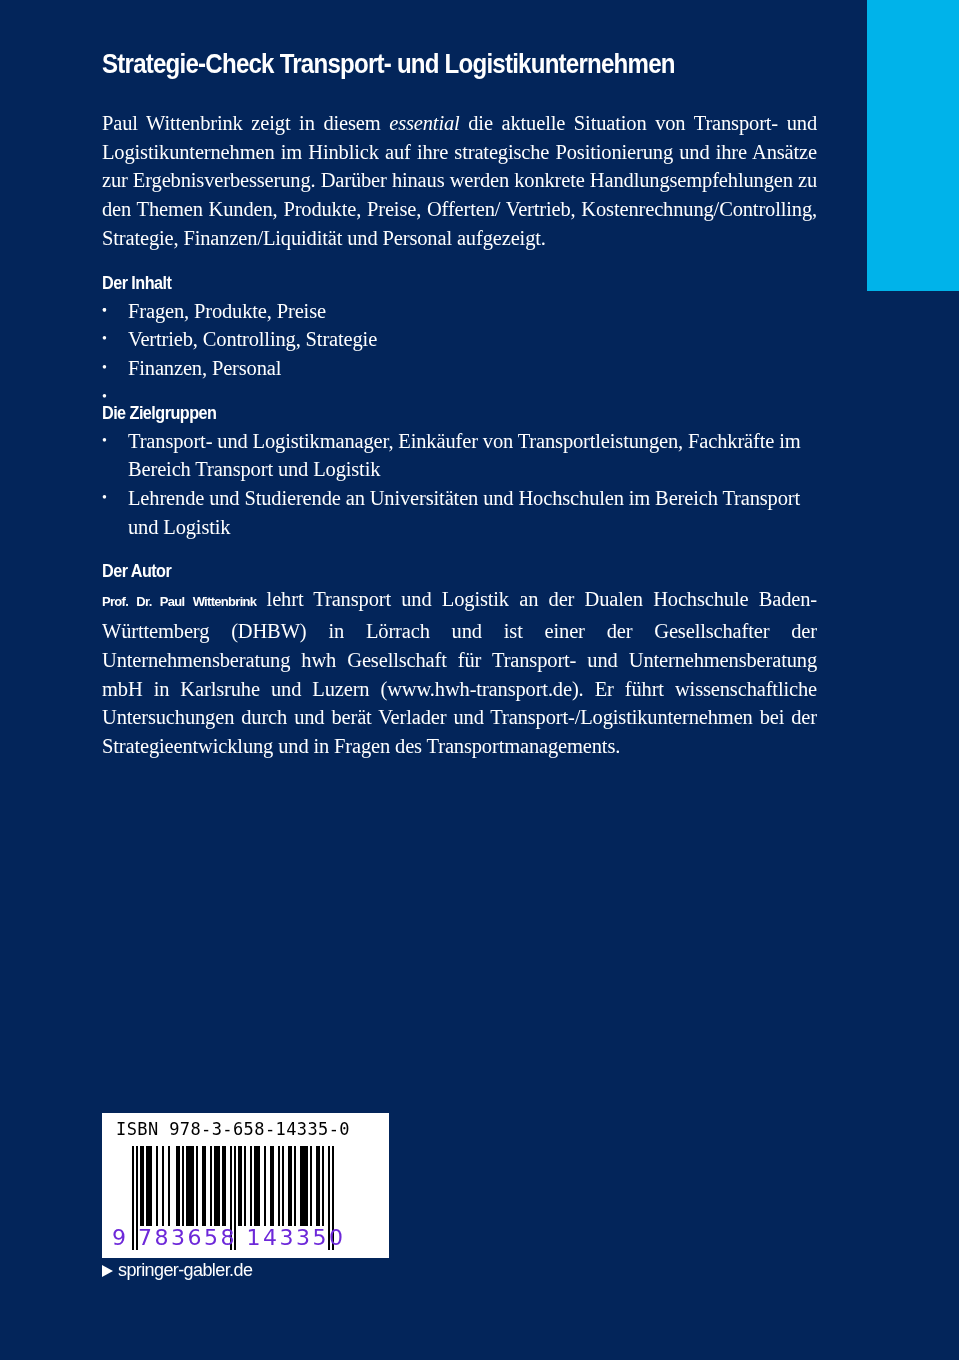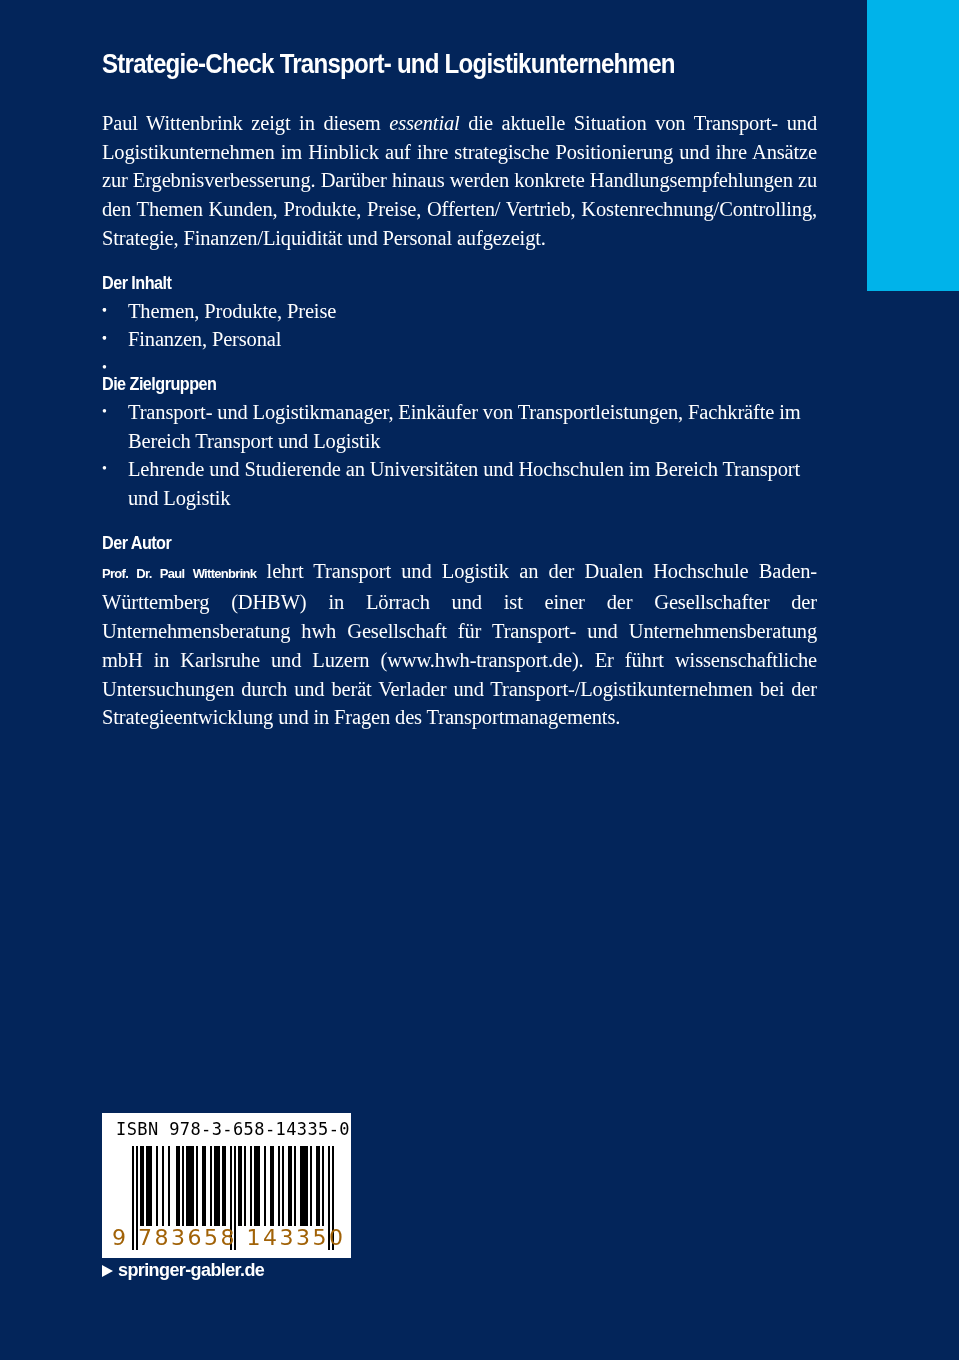--- a/index.html
+++ b/index.html
@@ -79,21 +79,21 @@
     .author-name {
       font-family: "Liberation Sans", "DejaVu Sans", sans-serif;
       font-weight: bold;
       font-size: 13px;
       letter-spacing: -0.7px;
     }
     .barcode-box {
       position: absolute;
       left: 102px;
       top: 1113px;
-      width: 249px;
+      width: 287px;
       height: 145px;
       background: #ffffff;
       color: #000000;
     }
     .isbn-label {
       position: absolute;
       left: 14px;
       top: 6px;
       font-family: "DejaVu Sans Mono", "Liberation Mono", monospace;
       font-size: 17px;
@@ -108,28 +108,28 @@
       height: 104px;
     }
     .barcode-digits {
       position: absolute;
       left: 10px;
       top: 112px;
       font-family: "DejaVu Sans", "Liberation Sans", sans-serif;
       font-size: 22px;
       letter-spacing: 2.5px;
       white-space: nowrap;
-      color: #a16207;
+      color: #6d28d9;
     }
     .link {
       position: absolute;
       left: 102px;
       top: 1260px;
       font-family: "Liberation Sans", "DejaVu Sans", sans-serif;
-      font-weight: bold;
+      font-weight: normal;
       font-size: 18px;
       letter-spacing: -0.6px;
       white-space: nowrap;
       color: #ffffff;
       display: flex;
       align-items: center;
     }
     .link .arrow {
       display: inline-block;
       width: 0; height: 0;
@@ -145,22 +145,22 @@
 <div class="accent-block"></div>
 
 <div class="content">
   <h1 class="title">Strategie-Check Transport- und Logistikunternehmen</h1>
 
   <p class="body-text"><span>Paul Wittenbrink zeigt in diesem </span><span class="em">essential</span><span> die aktuelle Situation von Transport- und Logistikunternehmen im Hinblick auf ihre strategische Positionierung und ihre Ansätze zur Ergebnisverbesserung. Darüber hinaus werden konkrete Handlungsempfehlungen zu den Themen Kunden, Produkte, Preise, Offerten/ Vertrieb, Kostenrechnung/Controlling, Strategie, Finanzen/Liquidität und Personal aufgezeigt.</span></p>
 
   <h2 class="section-heading section-inhalt">Der Inhalt</h2>
   <ul class="bullets">
     <li><span class="bullet">•</span></li>
-    <li><span class="bullet">•</span><span>Themen, Produkte, Preise</span></li>
-    <li><span class="bullet">•</span></li>
+    <li><span class="bullet">•</span><span>Fragen, Produkte, Preise</span></li>
+    <li><span class="bullet">•</span><span>Vertrieb, Controlling, Strategie</span></li>
     <li><span class="bullet">•</span><span>Finanzen, Personal</span></li>
     <li><span class="bullet">•</span></li>
   </ul>
 
   <h2 class="section-heading section-ziel">Die Zielgruppen</h2>
   <ul class="bullets">
     <li><span class="bullet">•</span><span>Transport- und Logistikmanager, Einkäufer von Transportleistungen, Fachkräfte im Bereich Transport und Logistik</span></li>
     <li><span class="bullet">•</span><span>Lehrende und Studierende an Universitäten und Hochschulen im Bereich Transport und Logistik</span></li>
   </ul>
 

